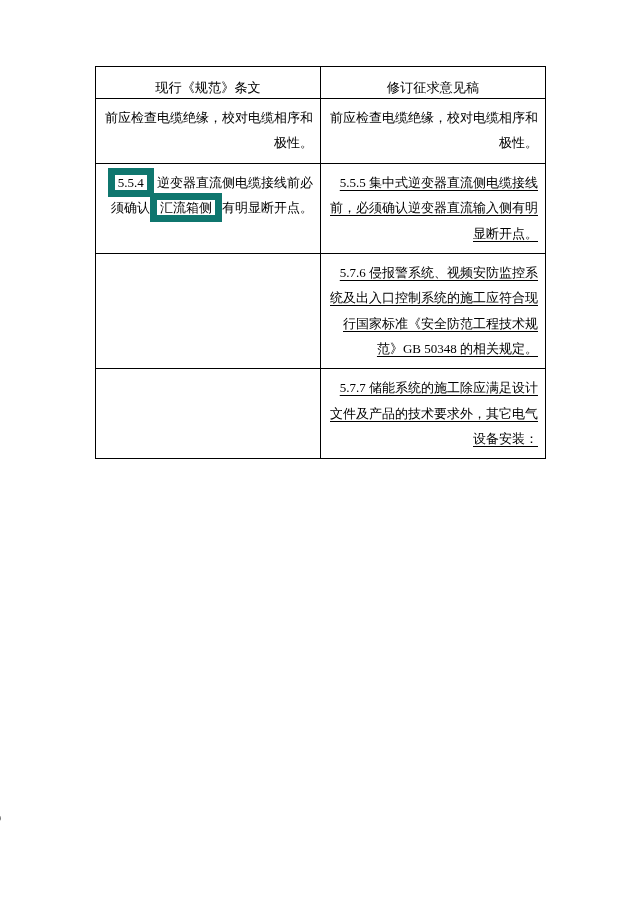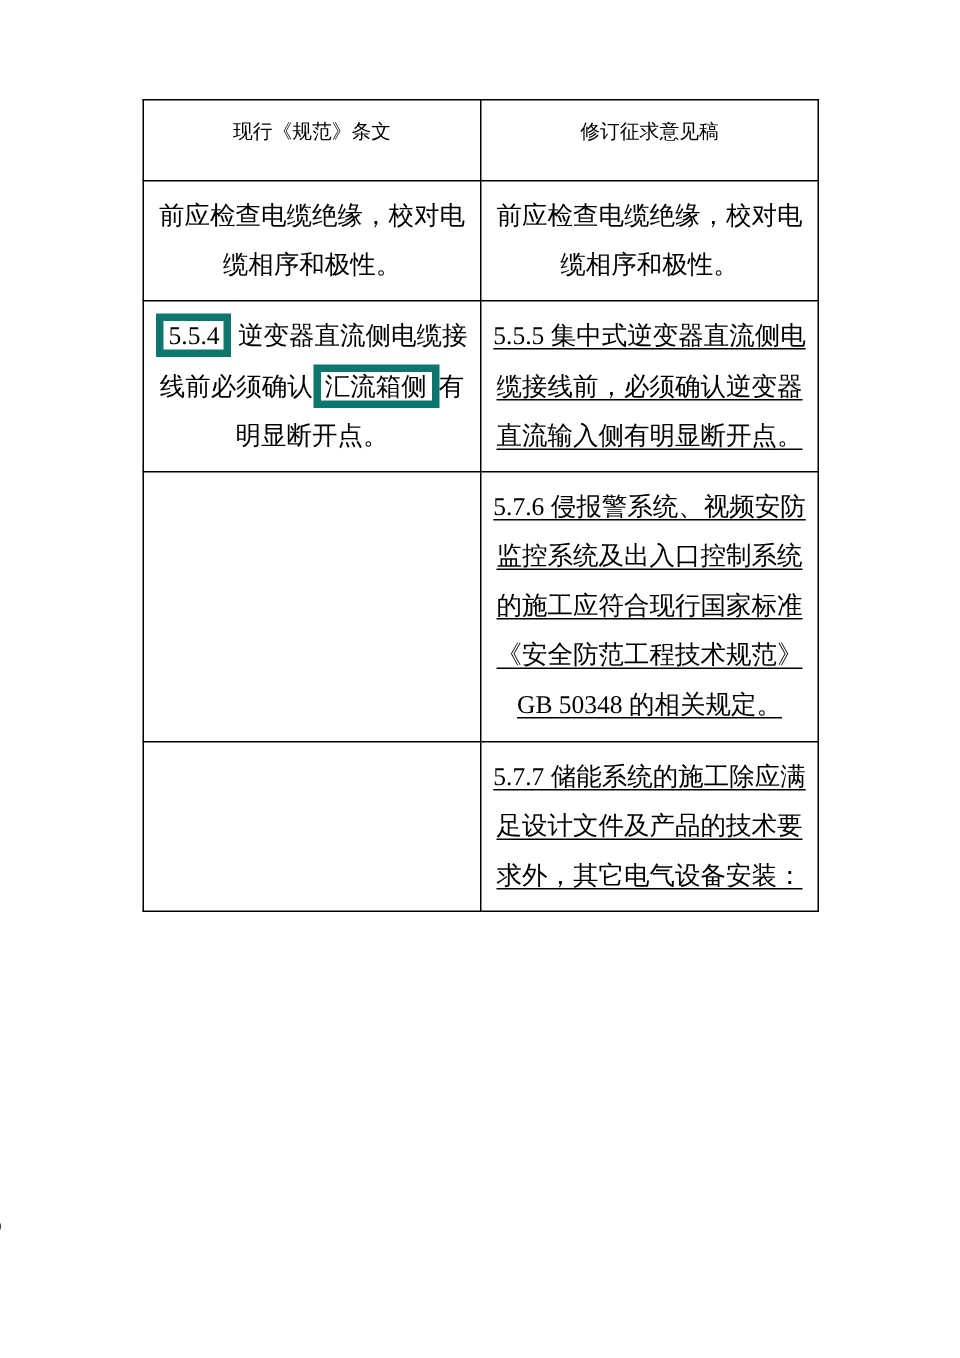--- a/index.html
+++ b/index.html
@@ -25,45 +25,45 @@
     left: 95px;
     top: 66px;
     width: 450px;
     border-collapse: collapse;
     table-layout: fixed;
   }
   .doc-table td, .doc-table th {
     border: 1px solid #000000;
     vertical-align: top;
     padding: 6px 7px 7px 7px;
-    font-size: 17px;
+    font-size: 13px;
     line-height: 1.95;
     font-weight: normal;
-    text-align: center;
+    text-align: right;
   }
   .doc-table col.c1 { width: 225px; }
   .doc-table col.c2 { width: 225px; }
   .hdr td {
     text-align: center;
     font-size: 13.2px;
     padding-top: 10px;
-    padding-bottom: 22px;
+    padding-bottom: 0;
     line-height: 1.6;
   }
   .cell-text {
     display: block;
     white-space: pre-wrap;
     word-break: break-all;
   }
   .u {
     text-decoration: underline;
     text-underline-offset: 3px;
   }
   .boxed {
-    border: 5px solid #0f766e;
+    border: 7px solid #0f766e;
     padding: 0 3px;
     display: inline;
   }
   .empty-cell {
     height: 1px;
   }
   .page-number {
     position: absolute;
     left: 0;
     top: 812px;

